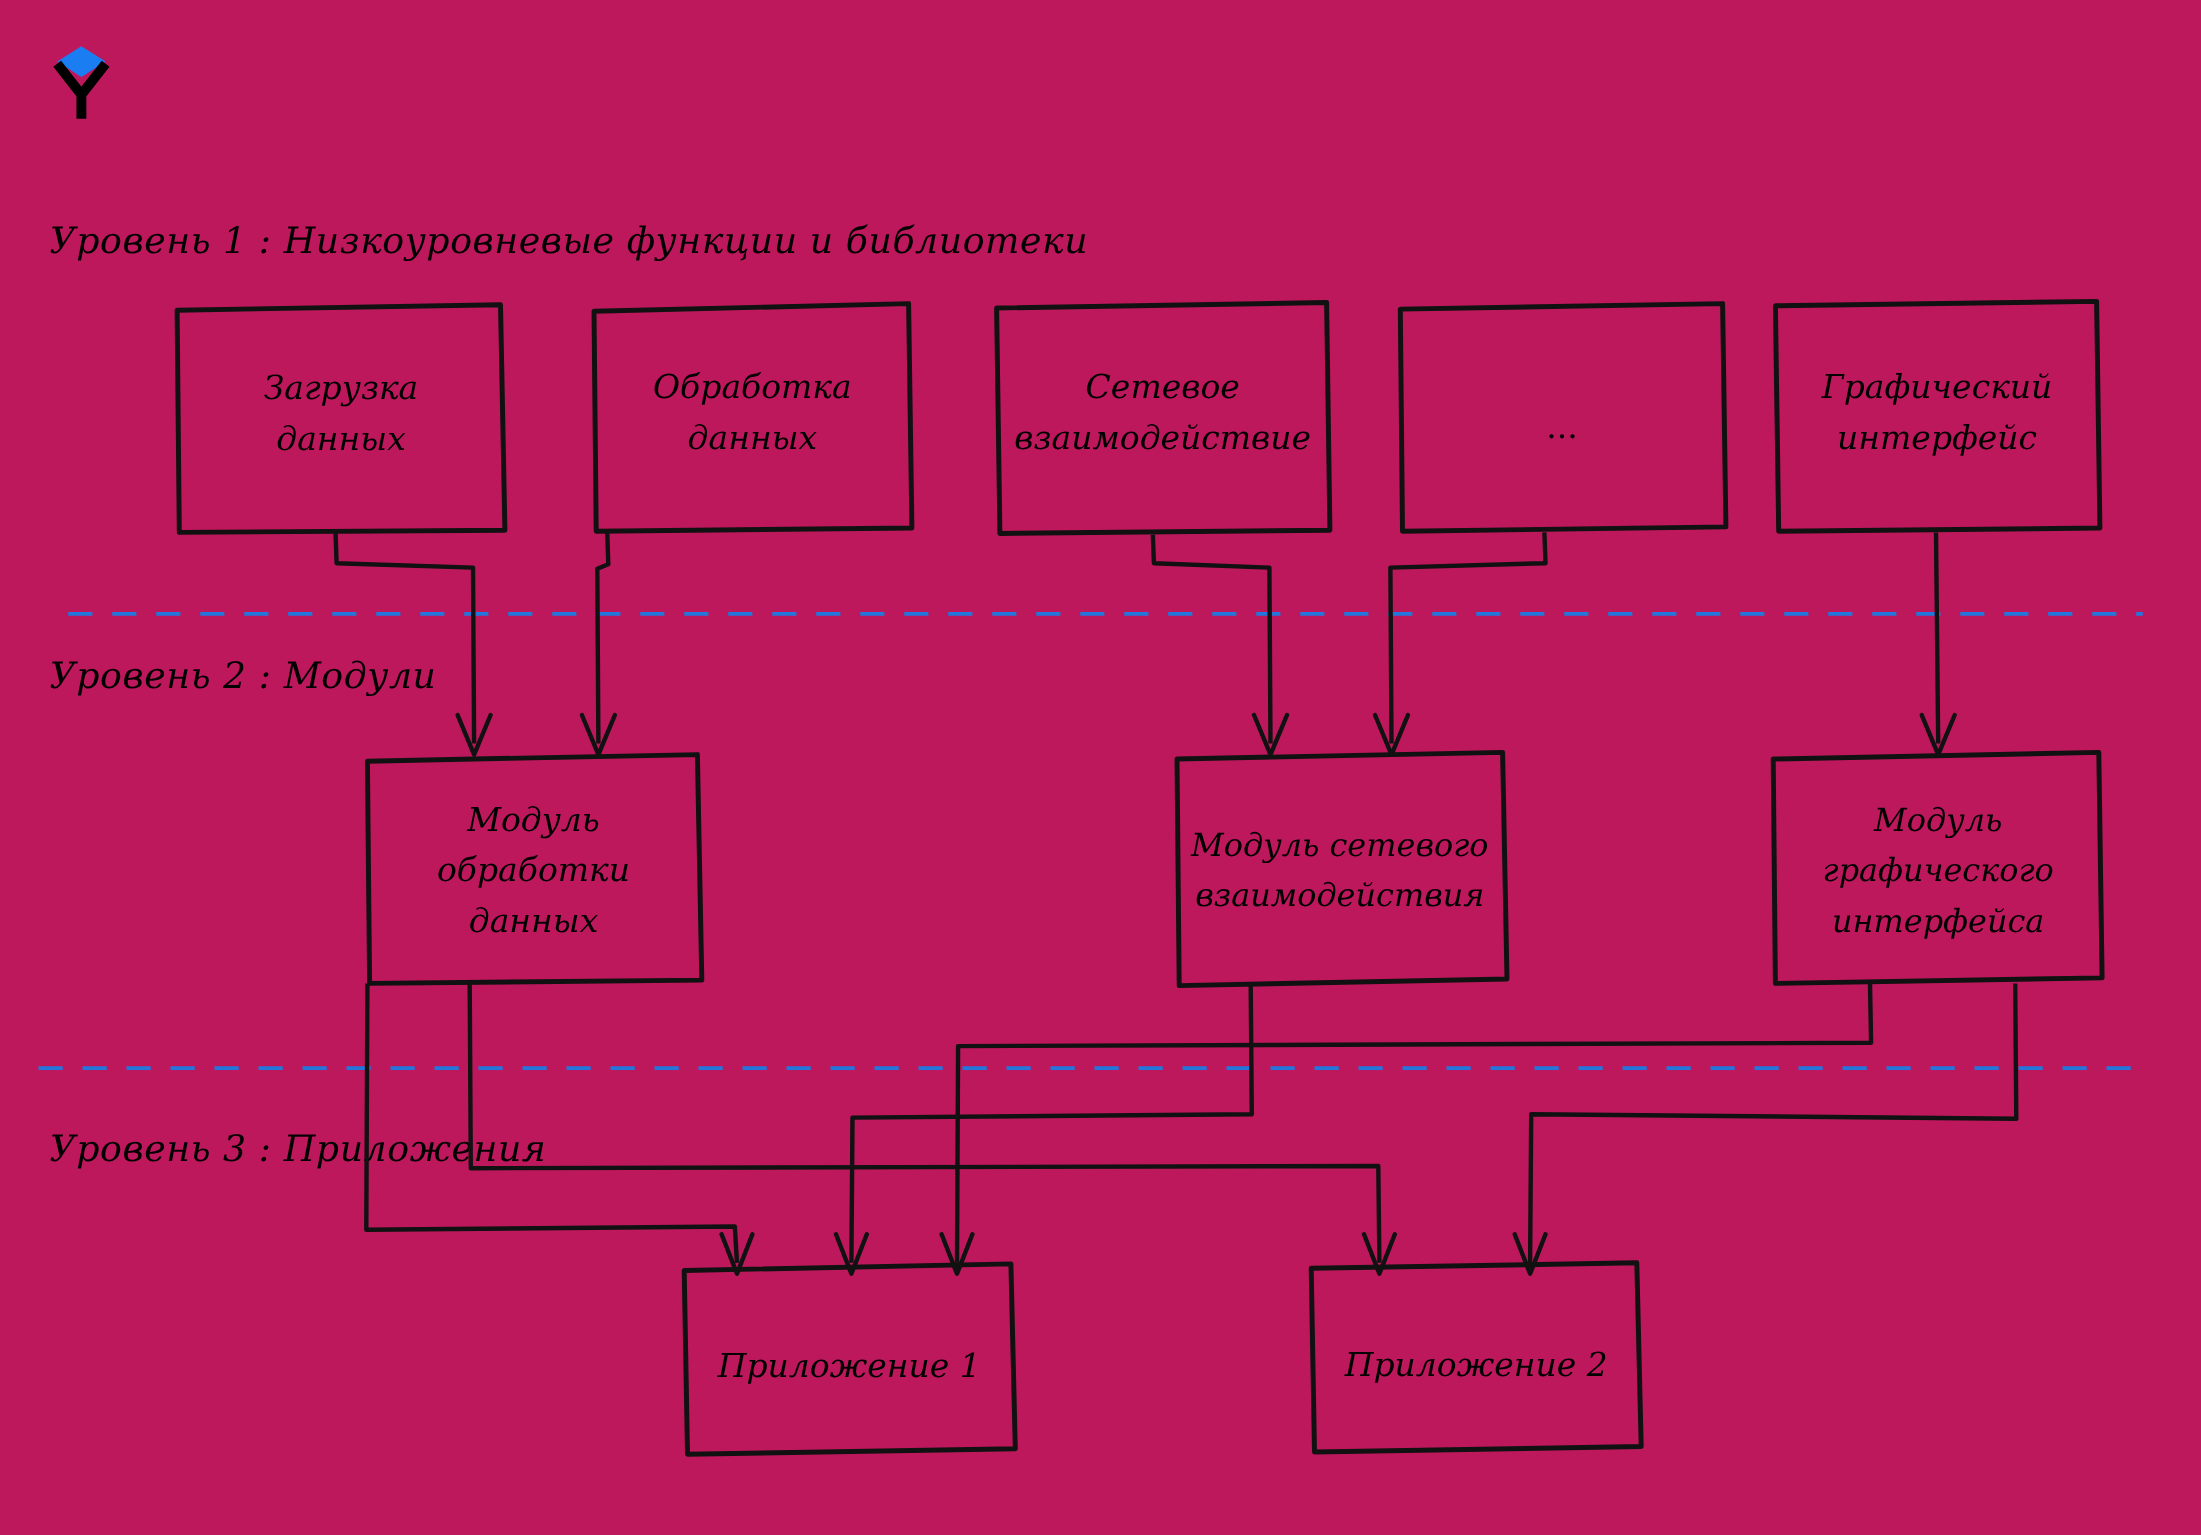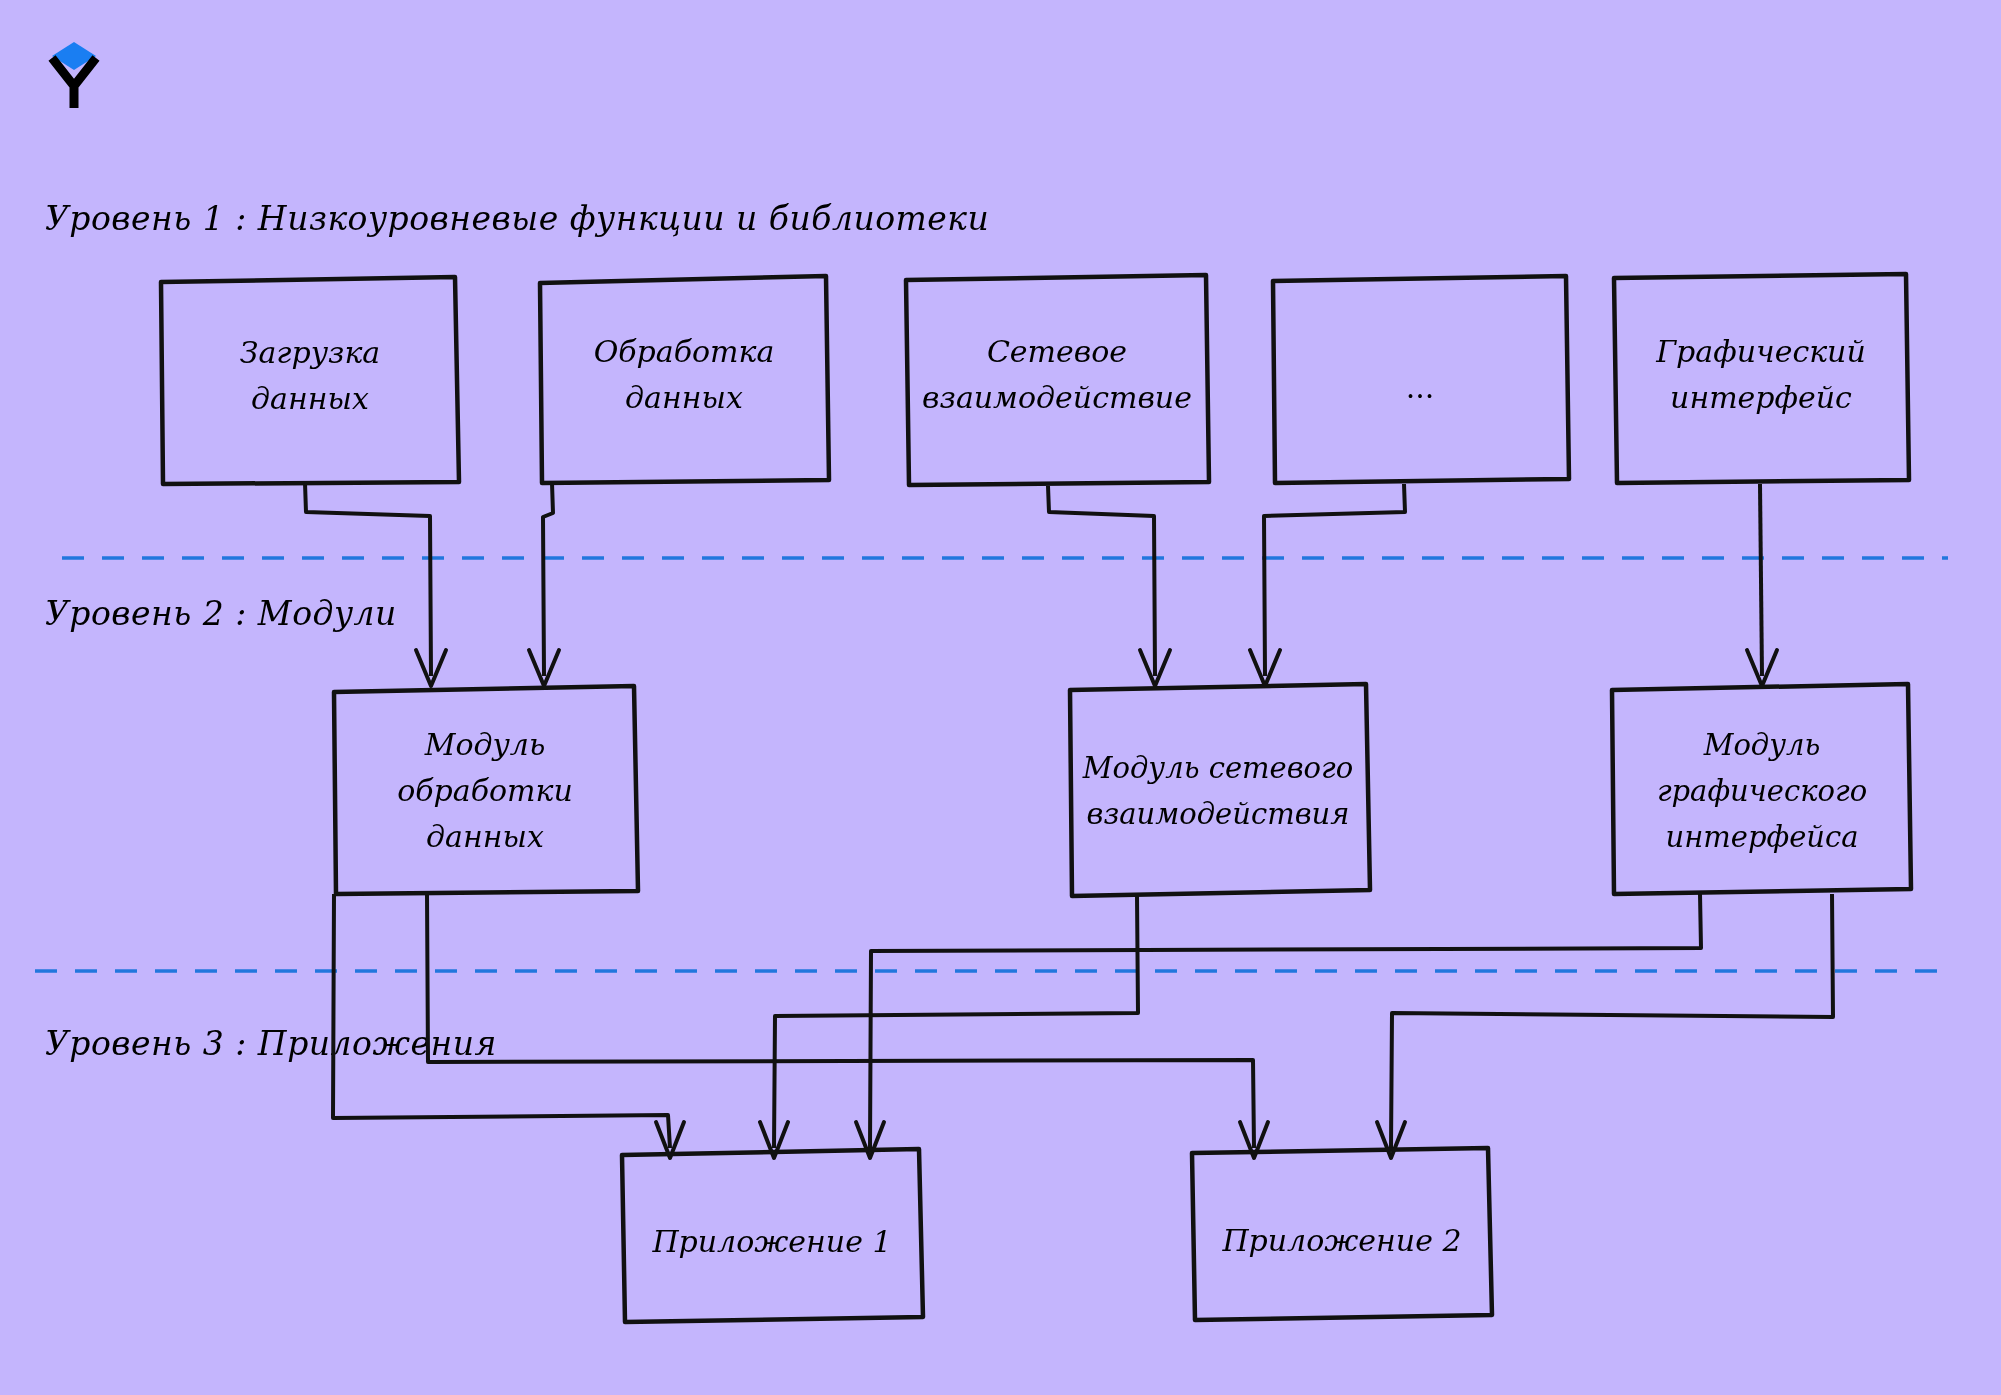--- a/index.html
+++ b/index.html
@@ -11,21 +11,21 @@
   body {
     width: 2001px;
     height: 1395px;
     font-family: "DejaVu Sans", sans-serif;
     overflow: hidden;
   }
   #stage {
     position: relative;
     width: 2001px;
     height: 1395px;
-    background: #c4b5fd;
+    background: #be185d;
   }
   #logo {
     position: absolute;
     left: 44px;
     top: 38px;
     width: 60px;
     height: 72px;
   }
   svg#diagram {
     position: absolute;

